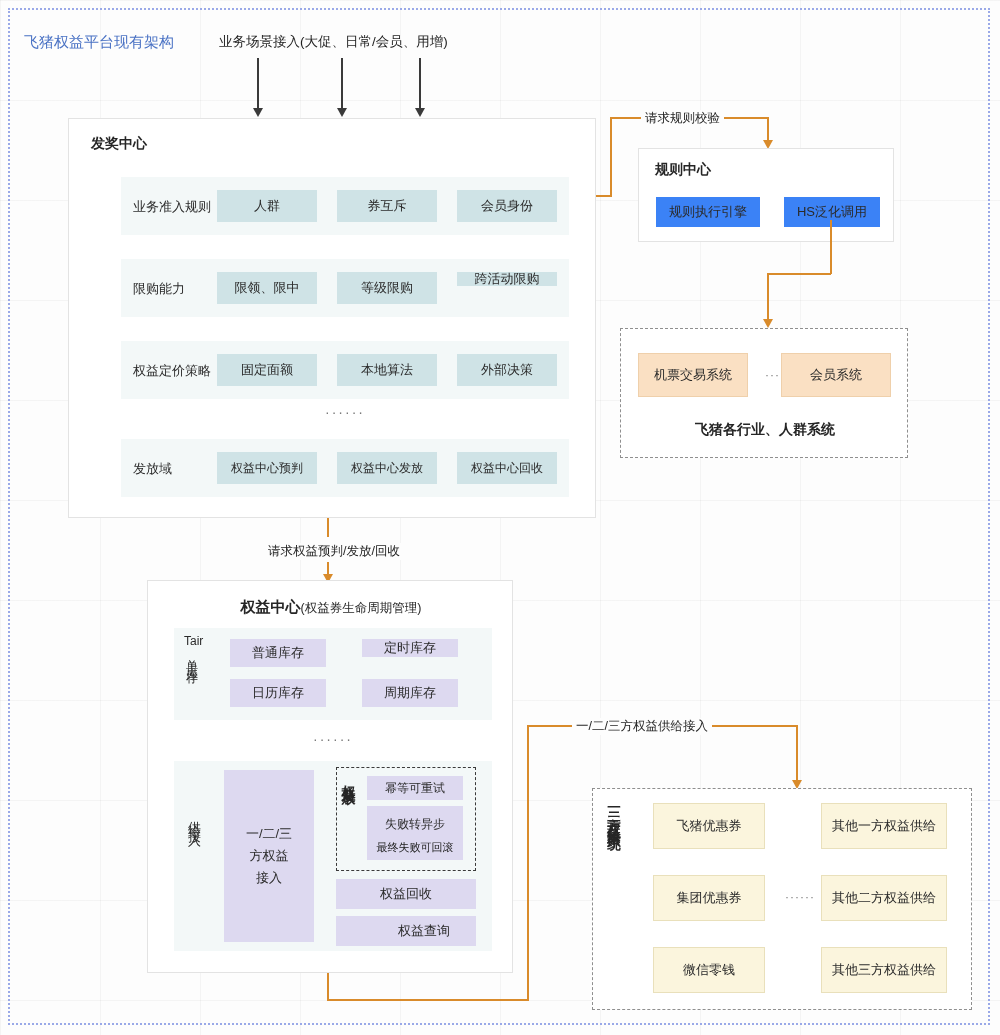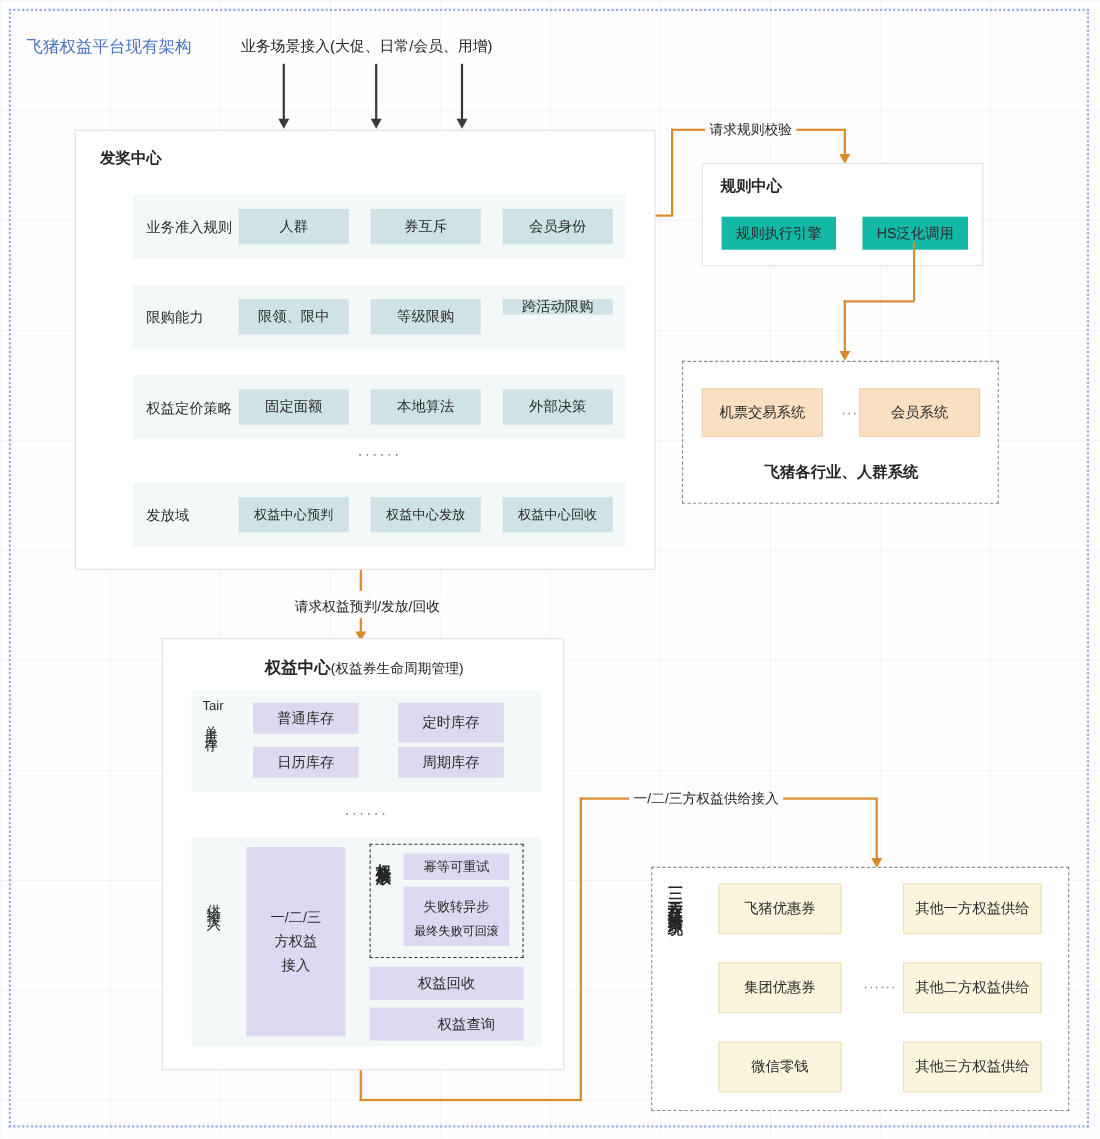--- a/index.html
+++ b/index.html
@@ -37,21 +37,21 @@
     border:1.5px dashed #8f8f8f;
   }
   .band{
     background:#f3f8f8;
   }
   .chip{
     display:flex;align-items:center;justify-content:center;
     text-align:center;line-height:1.25;
   }
   .chip-teal{background:#cfe3e6;color:#222;}
-  .chip-blue{background:#14b8a6;color:#222;}
+  .chip-blue{background:#3b82f6;color:#222;}
   .chip-purple{background:#ddd9f0;color:#222;}
   .chip-orange{background:#fae0c3;color:#222;border:1px solid #efd0ab;}
   .chip-cream{background:#fbf5dd;color:#222;border:1px solid #e9e0bb;}
 
   .lbl{font-size:13px;color:#2b2b2b;}
   .lbl-sm{font-size:12px;color:#2b2b2b;}
   .bold{font-weight:bold;}
   .vtext{
     writing-mode:vertical-rl;
     text-orientation:upright;
@@ -171,21 +171,21 @@
 
     <div class="abs" style="left:0;top:17px;width:366px;text-align:center;">
       <span class="bold" style="font-size:15px;">权益中心</span><span style="font-size:12.5px;">(权益券生命周期管理)</span>
     </div>
 
     <div class="abs band" style="left:26px;top:47px;width:318px;height:92px;">
       <div class="abs lbl-sm" style="left:10px;top:6px;">Tair</div>
       <div class="abs vtext lbl-sm" style="left:12px;top:22px;height:66px;font-size:12px;">单点库存</div>
 
       <div class="abs chip chip-purple lbl" style="left:56px;top:11px;width:96px;height:28px;">普通库存</div>
-      <div class="abs chip chip-purple lbl" style="left:188px;top:11px;width:96px;height:36px;">定时库存</div>
+      <div class="abs chip chip-purple lbl" style="left:188px;top:11px;width:96px;height:18px;">定时库存</div>
       <div class="abs chip chip-purple lbl" style="left:56px;top:51px;width:96px;height:28px;">日历库存</div>
       <div class="abs chip chip-purple lbl" style="left:188px;top:51px;width:96px;height:28px;">周期库存</div>
     </div>
 
     <div class="abs dots" style="left:26px;top:150px;width:318px;">······</div>
 
     <div class="abs band" style="left:26px;top:180px;width:318px;height:190px;">
 
       <div class="abs vtext lbl" style="left:14px;top:50px;height:90px;font-size:13px;">供给接入</div>
 

